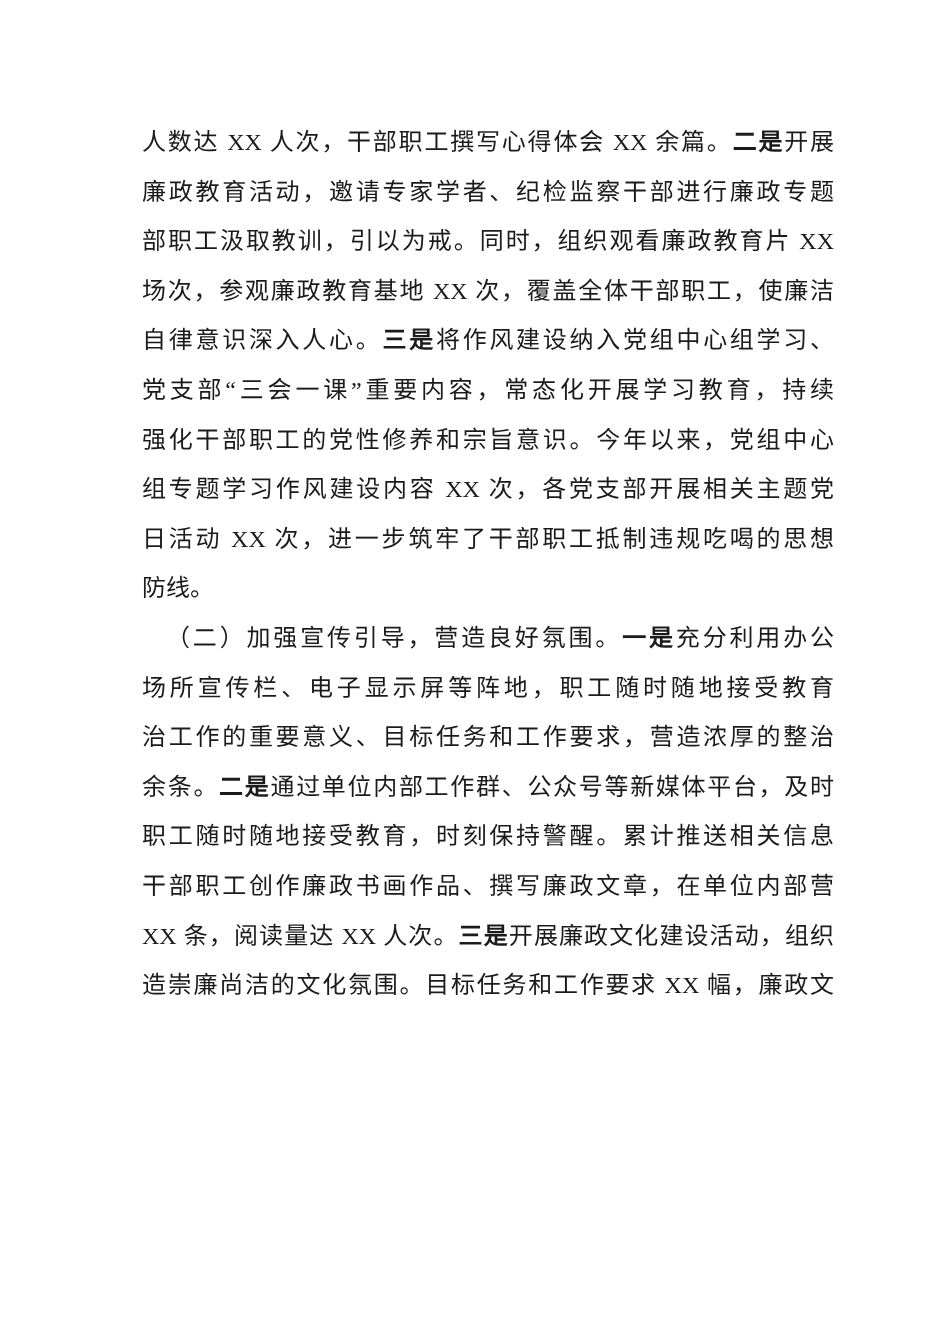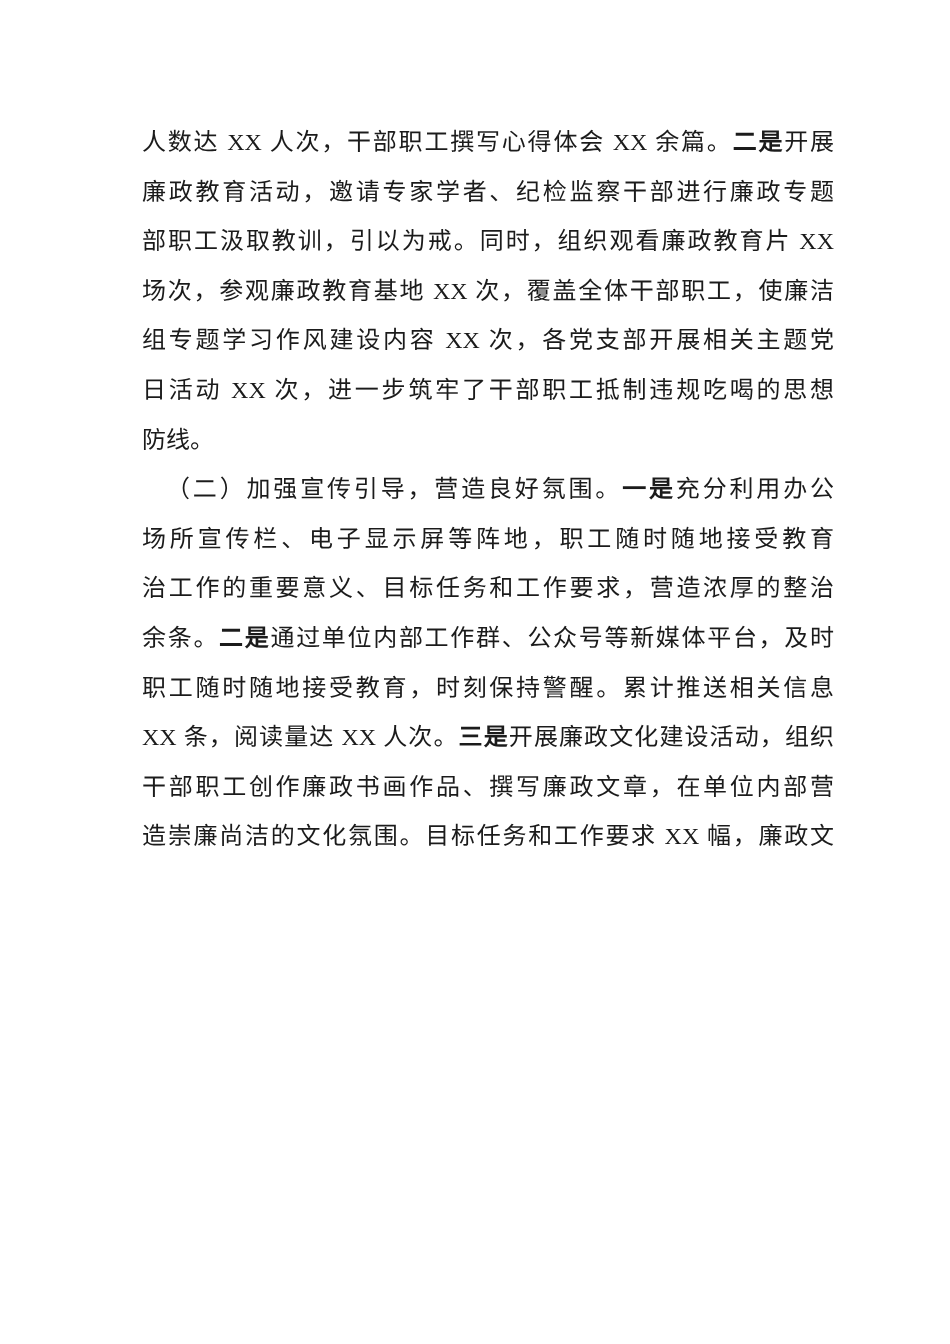--- a/index.html
+++ b/index.html
@@ -46,25 +46,28 @@
 </style>
 </head>
 <body>
 
 <div class="page">
   <div class="text-block">
       <div class="line"><span>人数达 XX 人次，干部职工撰写心得体会 XX 余篇。</span><span class="b">二是</span><span>开展</span></div>
       <div class="line"><span>廉政教育活动，邀请专家学者、纪检监察干部进行廉政专题</span></div>
       <div class="line"><span>部职工汲取教训，引以为戒。同时，组织观看廉政教育片 XX</span></div>
       <div class="line"><span>场次，参观廉政教育基地 XX 次，覆盖全体干部职工，使廉洁</span></div>
+      <div class="line"><span>自律意识深入人心。</span><span class="b">三是</span><span>将作风建设纳入党组中心组学习、</span></div>
+      <div class="line"><span>党支部“三会一课”重要内容，常态化开展学习教育，持续</span></div>
+      <div class="line"><span>强化干部职工的党性修养和宗旨意识。今年以来，党组中心</span></div>
       <div class="line"><span>组专题学习作风建设内容 XX 次，各党支部开展相关主题党</span></div>
       <div class="line"><span>日活动 XX 次，进一步筑牢了干部职工抵制违规吃喝的思想</span></div>
       <div class="line left"><span>防线。</span></div>
       <div class="line" style="text-indent: 1em;"><span>（二）加强宣传引导，营造良好氛围。</span><span class="b">一是</span><span>充分利用办公</span></div>
       <div class="line"><span>场所宣传栏、电子显示屏等阵地，职工随时随地接受教育</span></div>
       <div class="line"><span>治工作的重要意义、目标任务和工作要求，营造浓厚的整治</span></div>
       <div class="line"><span>余条。</span><span class="b">二是</span><span>通过单位内部工作群、公众号等新媒体平台，及时</span></div>
       <div class="line"><span>职工随时随地接受教育，时刻保持警醒。累计推送相关信息</span></div>
+      <div class="line"><span>干部职工创作廉政书画作品、撰写廉政文章，在单位内部营</span></div>
       <div class="line"><span>XX 条，阅读量达 XX 人次。</span><span class="b">三是</span><span>开展廉政文化建设活动，组织</span></div>
-      <div class="line"><span>干部职工创作廉政书画作品、撰写廉政文章，在单位内部营</span></div>
       <div class="line"><span>造崇廉尚洁的文化氛围。目标任务和工作要求 XX 幅，廉政文</span></div>
     </div>
 </div>
 
 </body></html>

